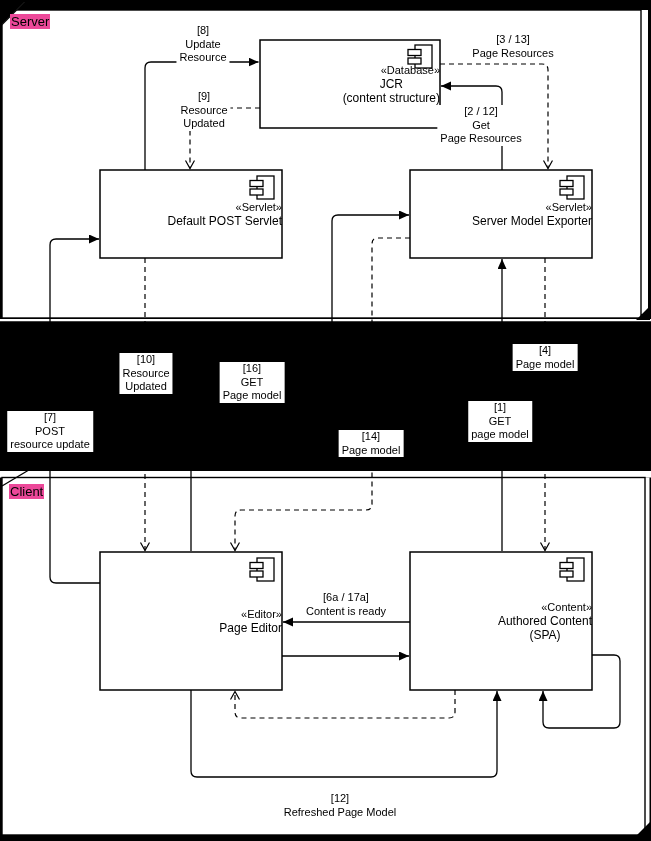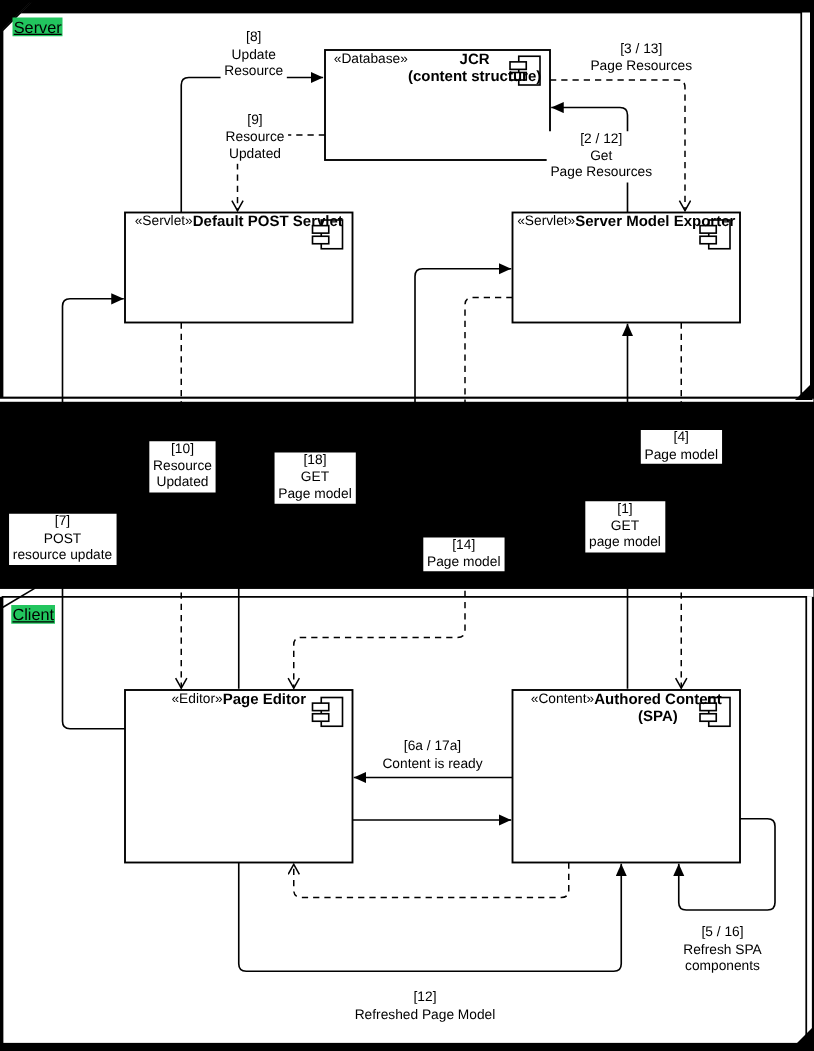--- a/index.html
+++ b/index.html
@@ -2,26 +2,26 @@
 <html><head>
 <meta charset="utf-8">
 <style>
   html,body{margin:0;padding:0;background:#000;}
   #canvas{position:relative;width:651px;height:841px;background:#000;overflow:hidden;
           font-family:"Liberation Sans",sans-serif;color:#000;}
   #diagram-svg{position:absolute;left:0;top:0;}
   .msg{position:absolute;transform:translateX(-50%);text-align:center;
        font:11px/13.5px "Liberation Sans",sans-serif;background:#fff;color:#000;
        white-space:pre-line;padding:0 3px;}
-  .comp{position:absolute;display:flex;align-items:flex-start;
+  .comp{position:absolute;display:flex;flex-direction:column;align-items:flex-end;
         justify-content:center;text-align:center;white-space:pre-line;
         font:11px/14px "Liberation Sans",sans-serif;}
-  .comp .nm{font-weight:bold;font-size:12px;line-height:14px;}
+  .comp .nm{font-weight:normal;font-size:12px;line-height:14px;}
   .frame-label{position:absolute;font:13px/15px "Liberation Sans",sans-serif;
-        text-decoration:underline;background:#22c55e;padding:0 1px;}
+        background:#ec4899;padding:0 1px;}
 </style>
 </head>
 <body>
 
 <div id="canvas">
 
 <svg id="diagram-svg" width="651" height="841" viewBox="0 0 651 841">
   <defs>
     <marker id="arrSolid" markerUnits="userSpaceOnUse" markerWidth="12" markerHeight="10" refX="10" refY="4.5" orient="auto">
       <path d="M0,0 L10,4.5 L0,9 Z" fill="#000"></path>
@@ -147,34 +147,31 @@
 Resource
 Updated</div>
 <div class="msg" style="left:513px;top:33px">[3 / 13]
 Page Resources</div>
 <div class="msg" style="left:481px;top:105px">[2 / 12]
 Get
 Page Resources</div>
 <div class="msg" style="left:146px;top:353px">[10]
 Resource
 Updated</div>
-<div class="msg" style="left:252px;top:362px">[18]
+<div class="msg" style="left:252px;top:362px">[16]
 GET
 Page model</div>
 <div class="msg" style="left:50px;top:411px">[7]
 POST
 resource update</div>
 <div class="msg" style="left:371px;top:430px">[14]
 Page model</div>
 <div class="msg" style="left:500px;top:401px">[1]
 GET
 page model</div>
 <div class="msg" style="left:545px;top:344px">[4]
 Page model</div>
 <div class="msg" style="left:346px;top:591px">[6a / 17a]
 Content is ready</div>
 <div class="msg" style="left:340px;top:792px">[12]
 Refreshed Page Model</div>
-<div class="msg" style="left:578px;top:740px">[5 / 16]
-Refresh SPA
-components</div>
 
 </div>
 
 </body></html>

